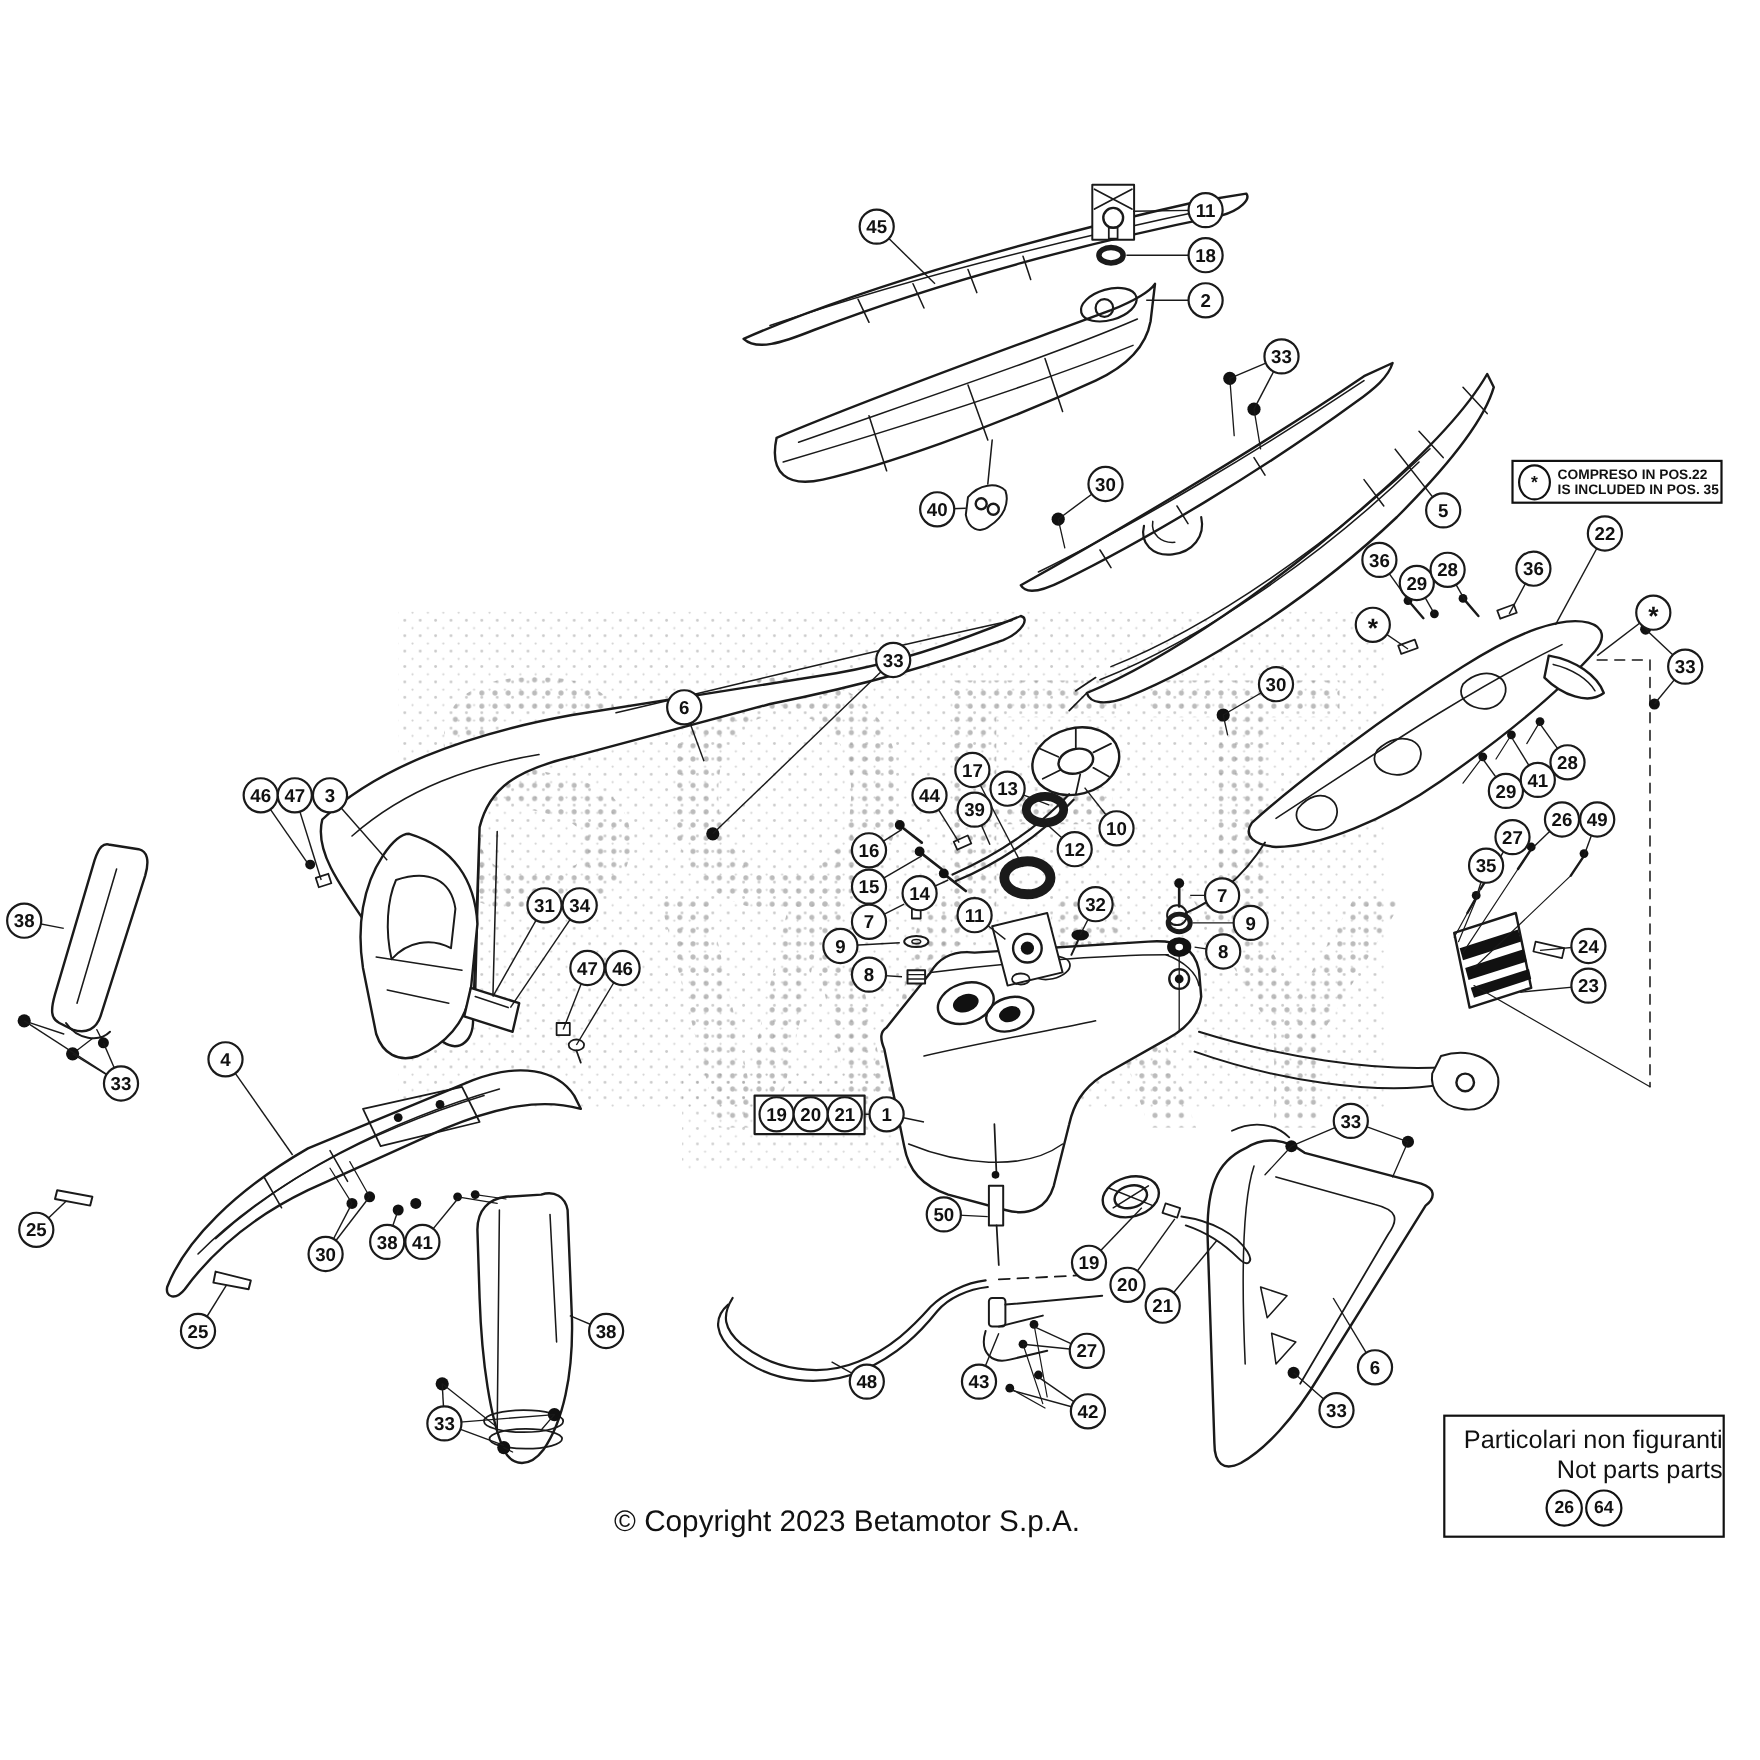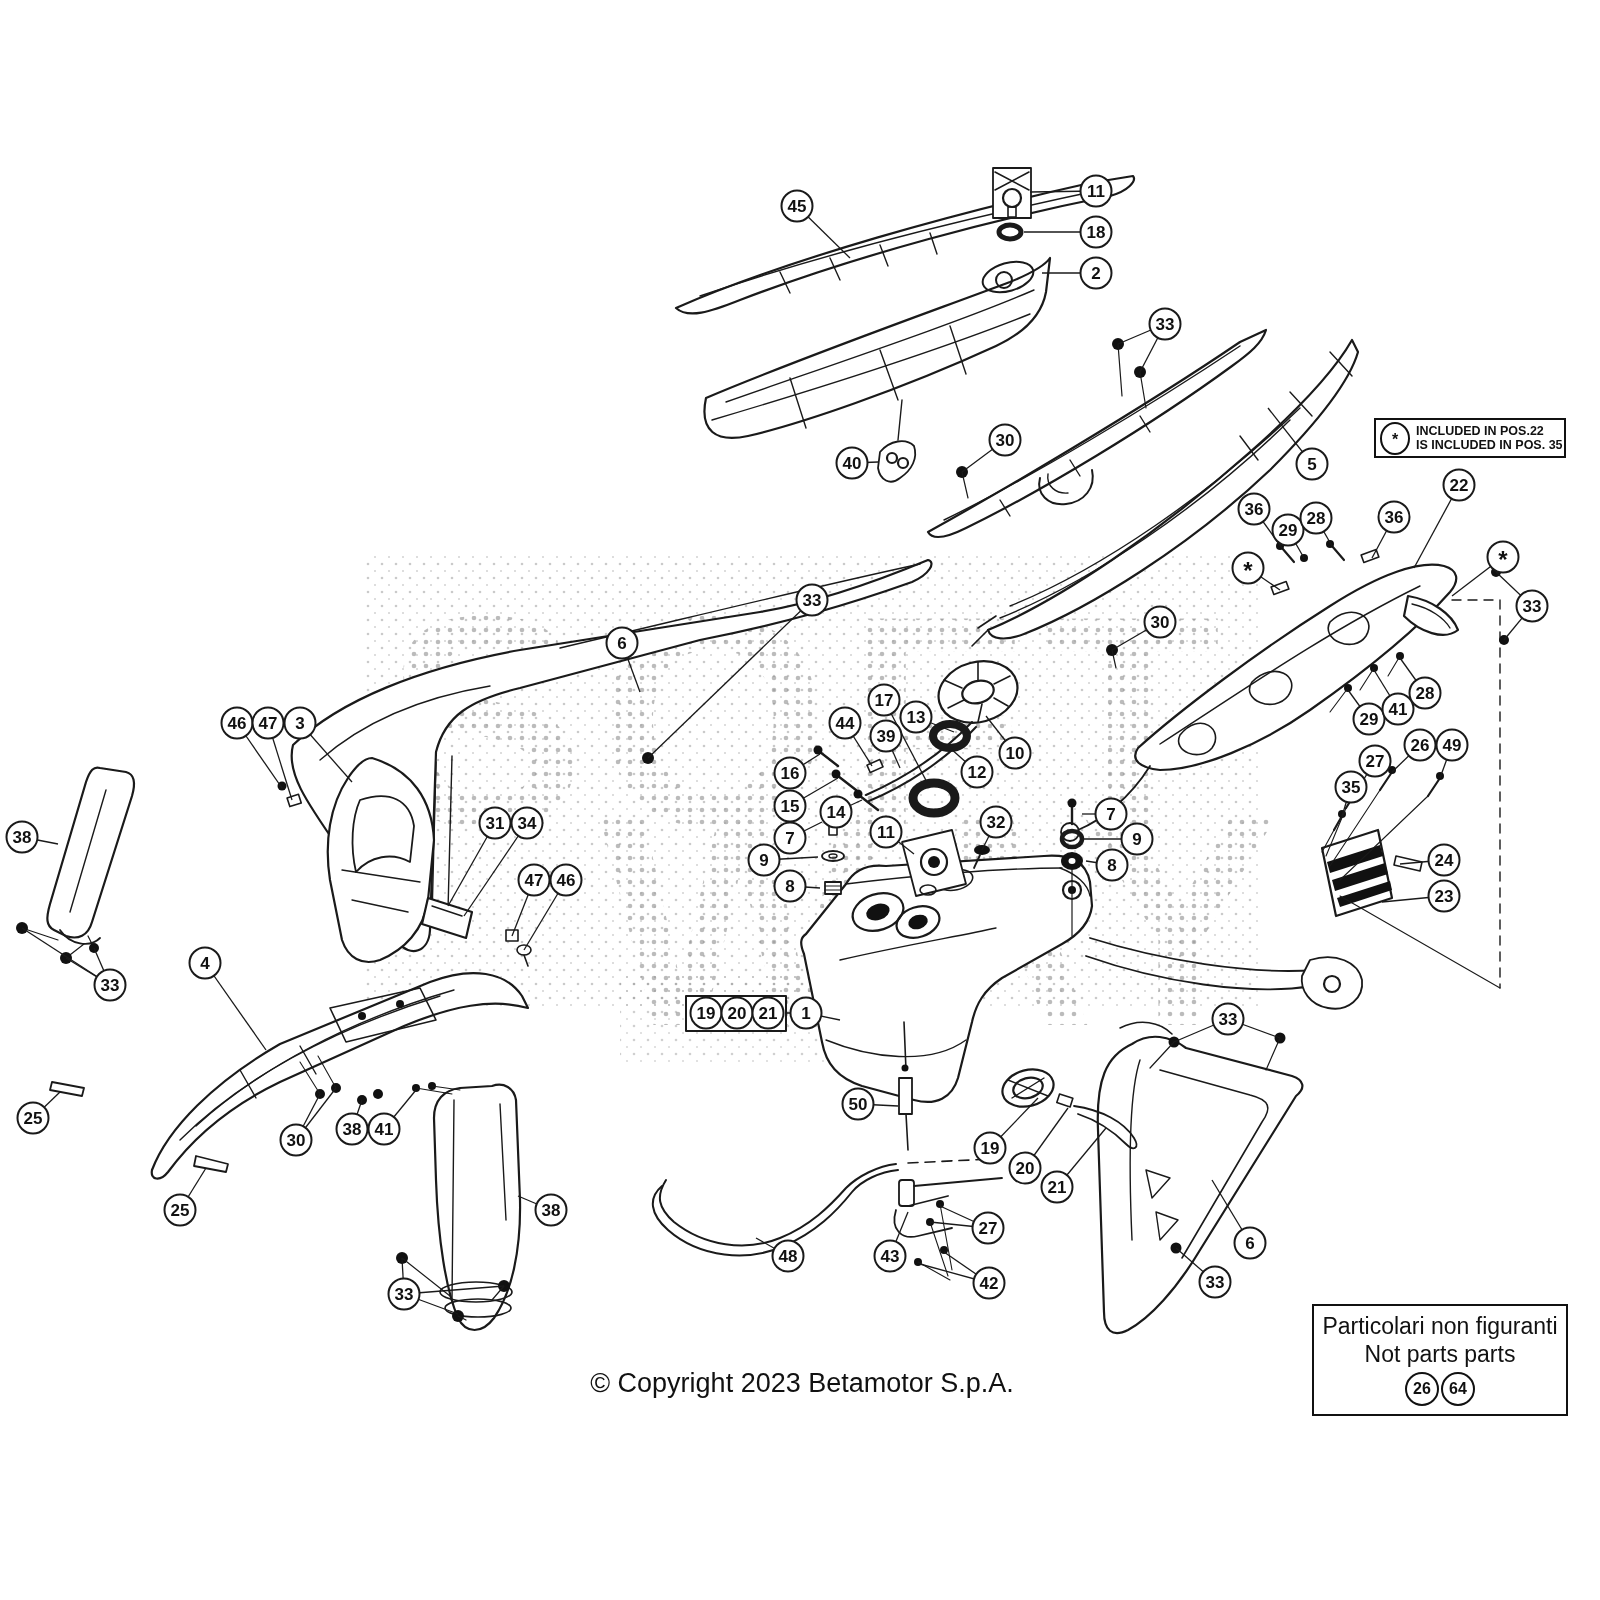--- a/index.html
+++ b/index.html
@@ -9,27 +9,27 @@
   svg{position:absolute;left:0;top:0;}
   .overlay{position:absolute;box-sizing:border-box;}
   
   #legend-box{left:1374px;top:418px;width:192px;height:40px;border:2px solid #111;
     display:flex;align-items:center;gap:6px;padding:2px 4px;background:#fff;}
   #legend-box .star-circ{flex:0 0 auto;width:26px;height:26px;border:2px solid #111;border-radius:50%;
     display:flex;align-items:center;justify-content:center;font-size:16px;font-weight:700;padding-top:3px;}
   #legend-box .legend-text{font-size:12.5px;font-weight:700;line-height:14px;letter-spacing:0;white-space:nowrap;}
   
   #notshown-box{left:1312px;top:1286px;width:256px;height:112px;border:2px solid #111;background:#fff;
-    text-align:center;padding-top:6px;margin-top:18px;}
+    text-align:right;padding-top:6px;}
   #notshown-box .ns-line{font-size:23px;line-height:28px;font-weight:400;}
   #notshown-box .ns-chips{margin-top:4px;display:flex;justify-content:center;gap:2px;}
   #notshown-box .chip{width:30px;height:30px;border:2px solid #111;border-radius:50%;
     display:flex;align-items:center;justify-content:center;font-size:16px;font-weight:700;background:#fff;}
   
-  #copyright{left:0px;top:1368px;width:1540px;text-align:center;font-size:27px;font-weight:400;margin-left:32px;}
+  #copyright{left:0px;top:1368px;width:1540px;text-align:center;font-size:27px;font-weight:400;}
 </style>
 </head>
 <body>
 
 <div id="stage">
 
 <svg id="art" width="1600" height="1600" viewBox="0 0 1600 1600">
   <defs>
     <pattern id="wmdots" width="12" height="12" patternUnits="userSpaceOnUse">
       <circle cx="6" cy="6" r="2.3" fill="#6a6a6a"></circle>
@@ -729,21 +729,21 @@
           <line x1="1425" y1="693" x2="1400" y2="658" stroke="#1a1a1a" stroke-width="1.3"></line>
           <circle cx="1425" cy="693" r="15.5" fill="#fff" stroke="#1a1a1a" stroke-width="2"></circle>
           <text x="1425" y="699" text-anchor="middle" font-size="17" font-weight="700" font-family="&quot;Liberation Sans&quot;, sans-serif" fill="#111">28</text>
         </g>
       </g>
 </svg>
 
 <div id="legend-box" class="overlay">
   <span class="star-circ">*</span>
   <span class="legend-text">
-    <span>INCLUDED IN POS.22</span><br>
+    <span>COMPRESO IN POS.22</span><br>
     <span>IS INCLUDED IN POS. 35</span>
   </span>
 </div>
 
 <div id="notshown-box" class="overlay">
   <div class="ns-line">Particolari non figuranti</div>
   <div class="ns-line">Not parts parts</div>
   <div class="ns-chips" id="ns-chips">
         <span class="chip">26</span>
         <span class="chip">64</span>

